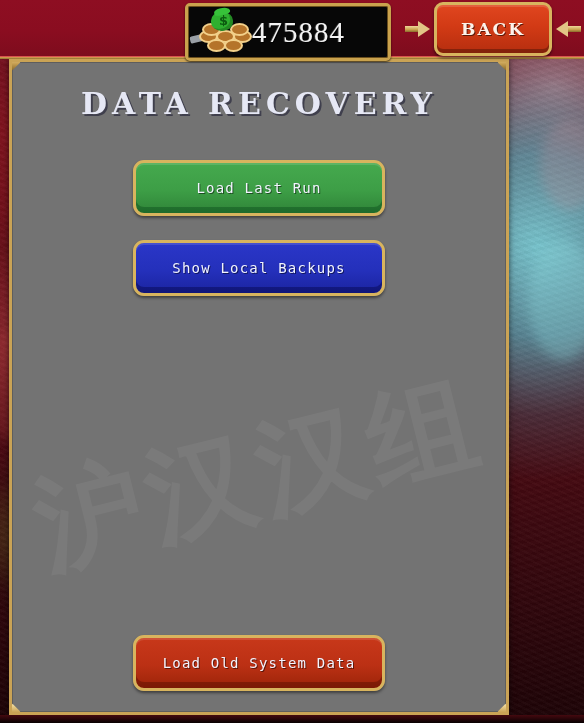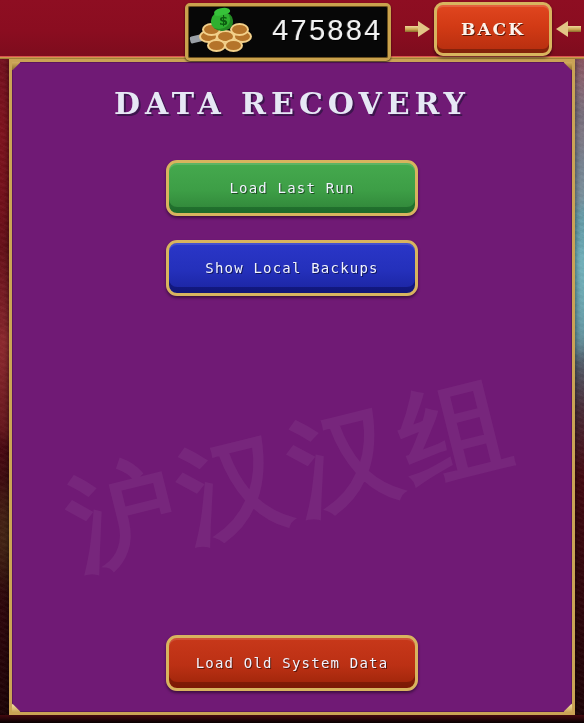--- a/index.html
+++ b/index.html
@@ -113,25 +113,25 @@
   .pick {
     position: absolute;
     left: 0; top: 25px;
     width: 16px; height: 7px;
     background: #9aa0a6;
     border-radius: 2px;
     transform: rotate(-14deg);
   }
   .money-value {
     flex: 1;
-    text-align: right;
+    text-align: left;
     color: #f2f2f2;
     font-size: 29px;
     letter-spacing: 1px;
-    font-family: Liberation Mono, monospace;
+    font-family: Liberation Serif, serif;
     text-shadow: 1px 1px 0 #000, -1px 0 0 #3a3a3a;
     padding-right: 6px;
   }
 
   
   .back-wrap {
     position: absolute;
     left: 405px; top: 3px;
     width: 176px; height: 52px;
     z-index: 22;
@@ -177,22 +177,22 @@
     align-items: center;
     justify-content: center;
     cursor: pointer;
     text-shadow: 1px 1px 0 rgba(0,0,0,.55);
   }
 
   
   .panel {
     position: absolute;
     left: 9px; top: 59px;
-    width: 566px; height: 656px;
-    background: #701a75;
+    width: 500px; height: 656px;
+    background: #737373;
     border: 3px solid #caa355;
     box-sizing: border-box;
     box-shadow: inset 0 0 0 1px rgba(0,0,0,.18), 0 0 6px rgba(0,0,0,.6);
     overflow: hidden;
     z-index: 10;
   }
   .corner {
     position: absolute;
     width: 11px; height: 11px;
     background: linear-gradient(135deg, #f5e2a8 0%, #caa355 55%, #8a6a2c 100%);

